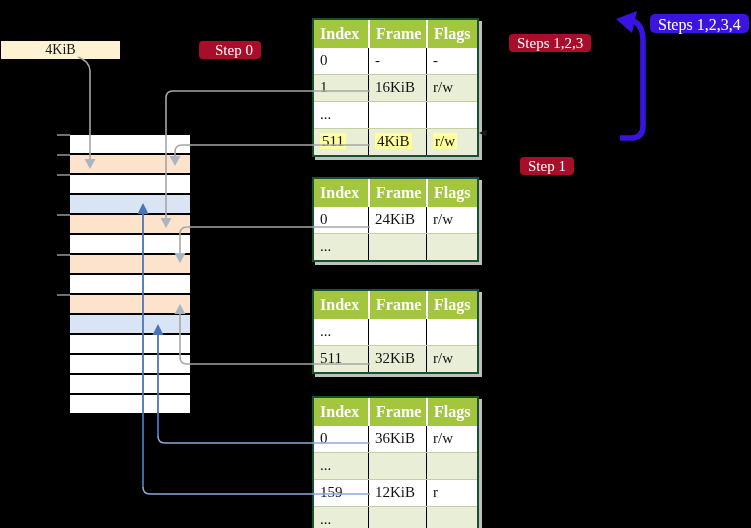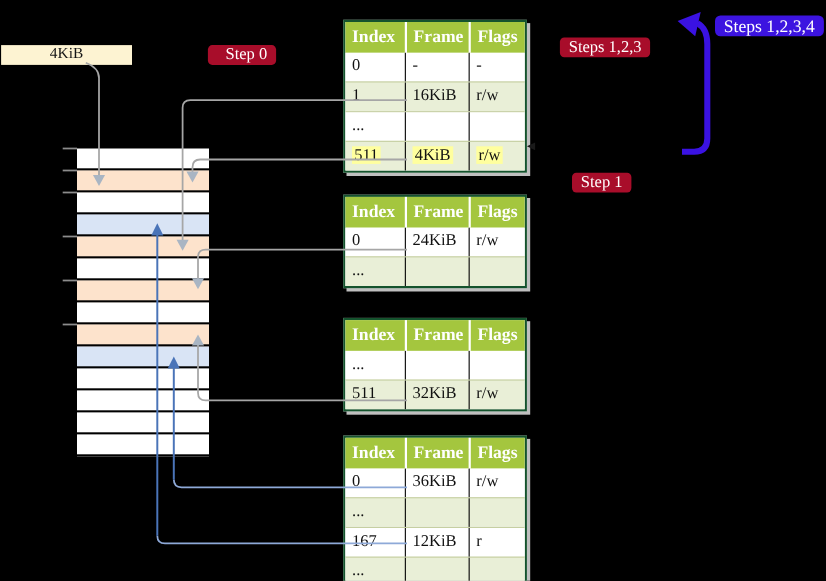--- a/index.html
+++ b/index.html
@@ -7,21 +7,21 @@
        font-family:"Liberation Serif","DejaVu Serif",serif;}
   .canvas{position:absolute;left:0;top:0;width:751px;height:528px;background:#000;overflow:hidden;}
 
   
   .framebox{position:absolute;left:1px;top:41px;width:119px;height:18px;background:#fdf3d2;
             color:#141414;font-size:14px;line-height:18px;text-align:center;}
 
   
   .steplabel{position:absolute;color:#fff;font-size:15px;line-height:18px;height:18px;
              padding:0 8px;border-radius:4px;background:#a80d2a;white-space:nowrap;}
-  #step0{left:189px;top:41px;padding-left:16px;}
+  #step0{left:199px;top:41px;padding-left:16px;}
   #steps123{left:509px;top:34px;}
   #step4{left:520px;top:157px;}
   #steps1234{left:650px;top:14px;background:#3c14e0;font-size:16px;line-height:21px;height:19px;border-radius:5px;}
 
   
   .strip{position:absolute;left:70px;top:135px;width:120px;}
   .mrow{height:20px;box-sizing:border-box;border-bottom:2px solid #000;}
   .mrow.white{background:#ffffff;}
   .mrow.peach{background:#fde3cc;}
   .mrow.blue{background:#d9e4f5;}
@@ -145,21 +145,21 @@
       <div class="td">0</div>
       <div class="td">36KiB</div>
       <div class="td">r/w</div>
     </div>
     <div class="trow shaded">
       <div class="td">...</div>
       <div class="td"></div>
       <div class="td"></div>
     </div>
     <div class="trow">
-      <div class="td">167</div>
+      <div class="td">159</div>
       <div class="td">12KiB</div>
       <div class="td">r</div>
     </div>
     <div class="trow shaded">
       <div class="td">...</div>
       <div class="td"></div>
       <div class="td"></div>
     </div>
   </div>
 

